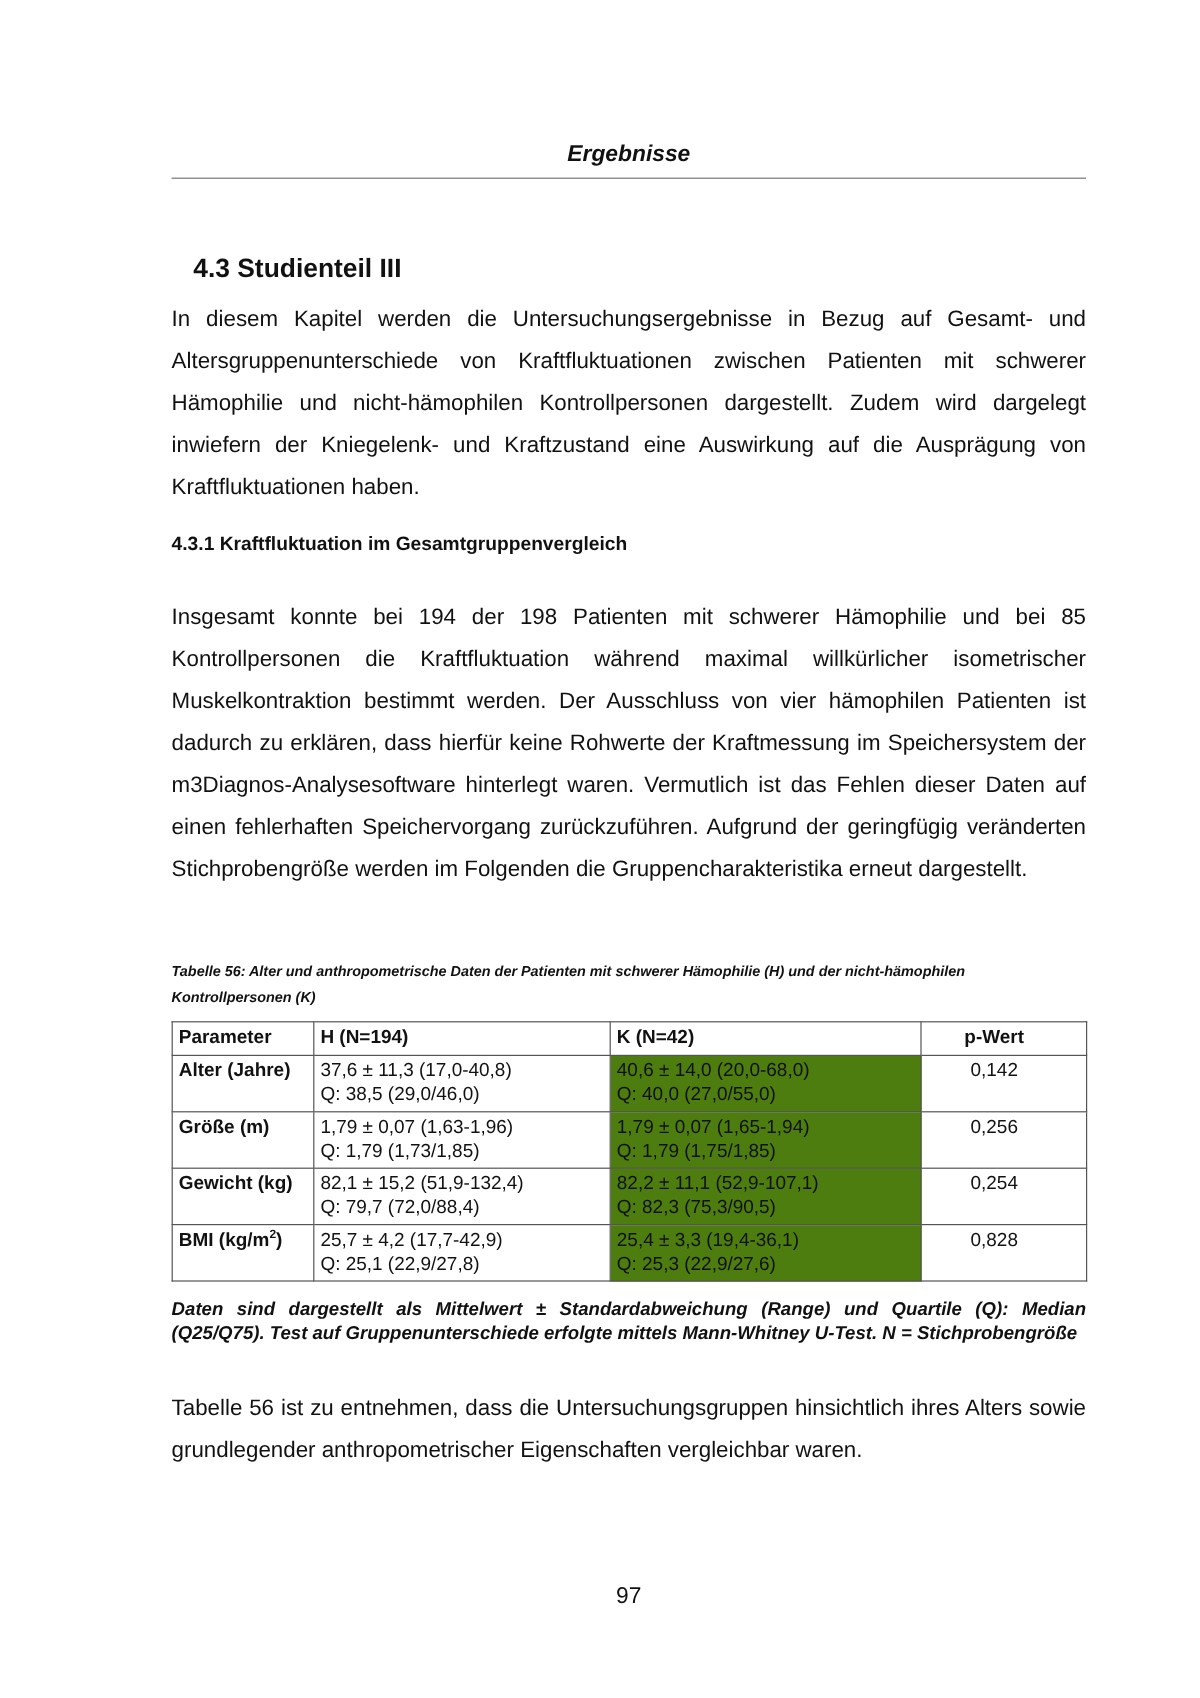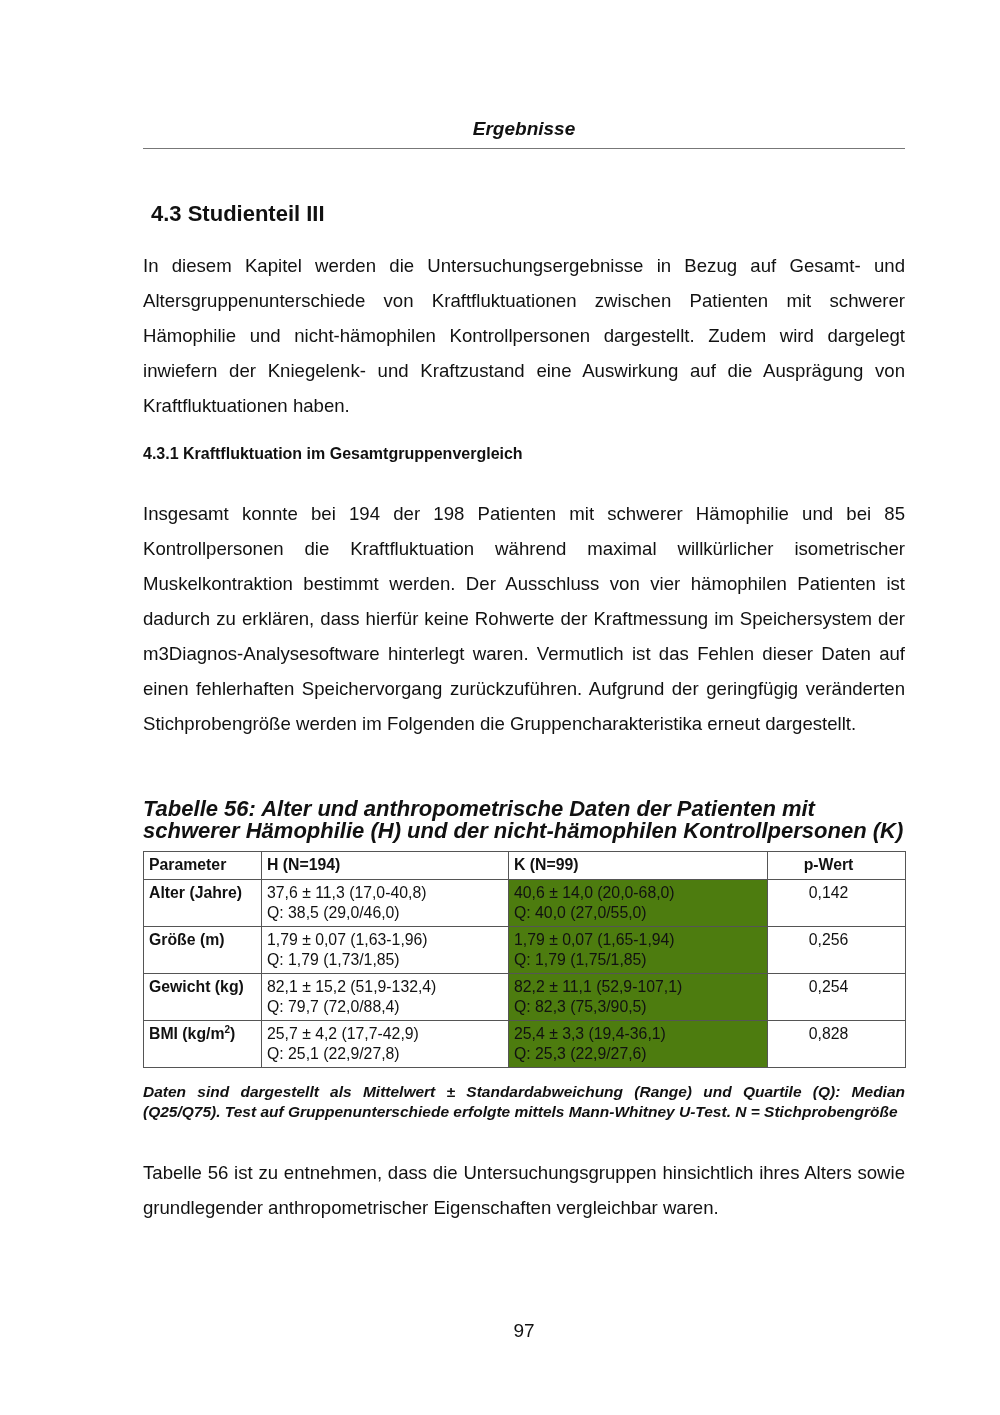--- a/index.html
+++ b/index.html
@@ -2,27 +2,27 @@
 <html><head>
 <meta charset="utf-8">
 <style>
   html, body { margin: 0; padding: 0; background: #ffffff; }
   body { width: 1000px; height: 1415px; position: relative; overflow: hidden;
          font-family: "Liberation Sans", sans-serif; color: #111; }
   .page-header { position: absolute; left: 143px; top: 118px; width: 762px; text-align: center;
                  font-size: 19px; font-weight: bold; font-style: italic; }
   .header-rule { position: absolute; left: 143px; top: 148px; width: 762px; height: 0;
                  border-top: 1.5px solid #777; }
-  .h2 { position: absolute; left: 143px; top: 193px; font-size: 22px; font-weight: bold; margin: 8px; }
+  .h2 { position: absolute; left: 143px; top: 193px; font-size: 22px; font-weight: bold; margin: 18px; }
   .para { position: absolute; left: 143px; width: 762px; font-size: 18.6px; line-height: 35px;
           text-align: justify; margin: 0; }
   .p1 { top: 248px; }
   .h3 { position: absolute; left: 143px; top: 445px; font-size: 16px; font-weight: bold; margin: 0; }
   .p2 { top: 496px; }
-  .caption { position: absolute; left: 143px; top: 798px; width: 762px; font-size: 22px;
+  .caption { position: absolute; left: 143px; top: 798px; width: 762px; font-size: 12px;
              line-height: 22px; font-weight: bold; font-style: italic; margin: 0; }
   table.data { position: absolute; left: 143px; top: 851px; width: 763px; border-collapse: collapse;
                font-size: 15.8px; }
   table.data td, table.data th { border: 1.3px solid #555; padding: 3px 4px 3px 5px; vertical-align: top;
                line-height: 20px; text-align: left; }
   table.data th { font-weight: bold; height: 21px; }
   table.data td.param { font-weight: bold; width: 108px; }
   table.data td.h { width: 237px; }
   table.data td.k { background: #4d7c0f; width: 249px; margin-top: 31px; }
   table.data td.p, table.data th.p { text-align: center; padding-right: 21px; }
@@ -45,21 +45,21 @@
 <h3 class="h3">4.3.1 Kraftfluktuation im Gesamtgruppenvergleich</h3>
 <p class="para p2">Insgesamt konnte bei 194 der 198 Patienten mit schwerer Hämophilie und bei 85 Kontrollpersonen die Kraftfluktuation während maximal willkürlicher isometrischer Muskelkontraktion bestimmt werden. Der Ausschluss von vier hämophilen Patienten ist dadurch zu erklären, dass hierfür keine Rohwerte der Kraftmessung im Speichersystem der m3Diagnos-Analysesoftware hinterlegt waren. Vermutlich ist das Fehlen dieser Daten auf einen fehlerhaften Speichervorgang zurückzuführen. Aufgrund der geringfügig veränderten Stichprobengröße werden im Folgenden die Gruppencharakteristika erneut dargestellt.</p>
 
 <p class="caption">Tabelle 56: Alter und anthropometrische Daten der Patienten mit schwerer Hämophilie (H) und der nicht-hämophilen Kontrollpersonen (K)</p>
 
 <table class="data">
   <thead>
     <tr>
       <th>Parameter</th>
       <th>H (N=194)</th>
-      <th>K (N=99)</th>
+      <th>K (N=42)</th>
       <th class="p">p-Wert</th>
     </tr>
   </thead>
   <tbody>
     <tr>
       <td class="param">Alter (Jahre)</td>
       <td class="h">
           <div>37,6 ± 11,3 (17,0-40,8)</div>
           <div>Q: 38,5 (29,0/46,0)</div>
         </td>

